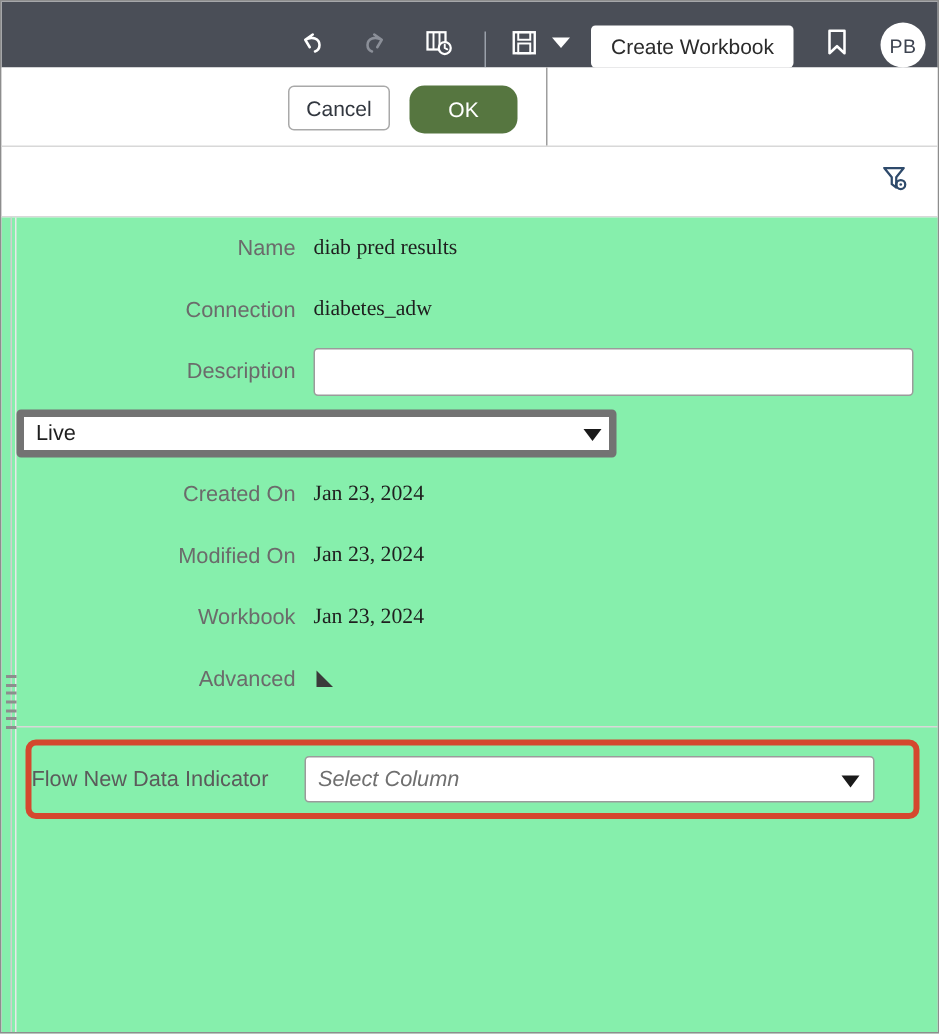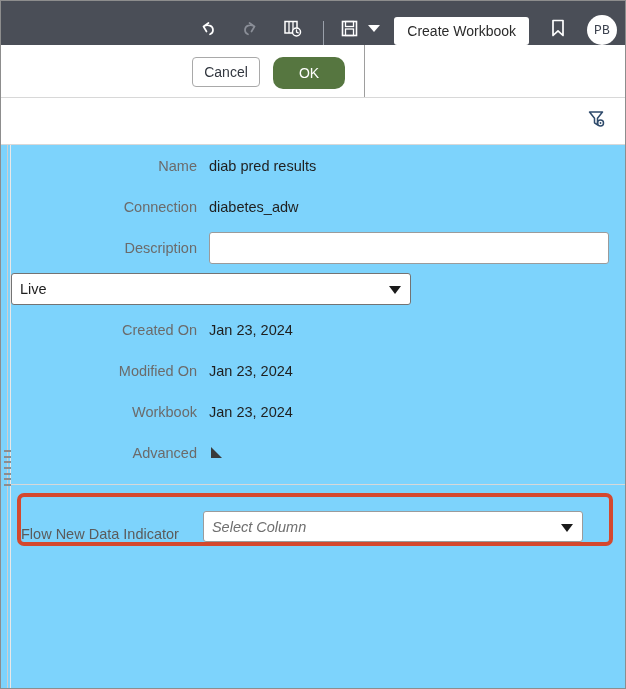--- a/index.html
+++ b/index.html
@@ -85,21 +85,20 @@
     background: #ffffff;
     color: #3d4350;
     font-size: 13px;
     display: flex;
     align-items: center;
     justify-content: center;
     margin-left: 8px;
     margin-right: 2px;
     cursor: pointer;
     letter-spacing: 0.3px;
-    font-family: Liberation Mono, monospace;
   }
 
   
   .actionbar {
     position: absolute;
     left: 0; top: 44px;
     width: 626px;
     height: 53px;
     background: #ffffff;
     border-bottom: 1px solid #d8d8d8;
@@ -164,21 +163,21 @@
     justify-content: center;
     cursor: pointer;
   }
 
   
   .panel {
     position: absolute;
     left: 0; top: 144px;
     width: 626px;
     height: 545px;
-    background: #7dd3fc;
+    background: #86efac;
     box-sizing: border-box;
     padding-left: 31px;
   }
   .panel-rail {
     position: absolute;
     left: 6px;
     top: 0;
     width: 1px;
     height: 545px;
     background: #cfcfcf;
@@ -228,21 +227,21 @@
     padding-right: 12px;
     box-sizing: border-box;
     color: #6b6b6b;
     font-size: 14.5px;
     font-family: "Liberation Sans", sans-serif;
     white-space: nowrap;
   }
   .val {
     color: #1f1f1f;
     font-size: 14.5px;
-    font-family: Liberation Sans, sans-serif;
+    font-family: Liberation Serif, serif;
     white-space: nowrap;
   }
   .txtinput {
     width: 400px;
     height: 32px;
     box-sizing: border-box;
     border: 1px solid #9b9b9b;
     border-radius: 3px;
     background: #ffffff;
     font-family: "Liberation Sans", sans-serif;
@@ -253,21 +252,21 @@
   }
   .selwrap {
     position: relative;
     width: 400px;
     height: 32px;
   }
   .selbox {
     width: 400px;
     height: 32px;
     box-sizing: border-box;
-    border: 1px solid #737373;
+    border: 5px solid #737373;
     border-radius: 3px;
     background: #ffffff;
     display: flex;
     align-items: center;
     padding: 0 8px;
     font-size: 14.5px;
     color: #1f1f1f;
     cursor: pointer;
     font-family: "Liberation Sans", sans-serif;
   }
@@ -309,21 +308,21 @@
     box-sizing: border-box;
     border: 4px solid #d4482e;
     border-radius: 7px;
   }
   .hl-row {
     position: absolute;
     left: 0; top: 0;
     width: 536px;
     height: 45px;
     display: flex;
-    align-items: flex-end;
+    align-items: center;
   }
   .hl-lbl {
     width: 192px;
     text-align: right;
     padding-right: 12px;
     box-sizing: border-box;
     color: #5b5b5b;
     font-size: 14.5px;
     font-family: "Liberation Sans", sans-serif;
     white-space: nowrap;

